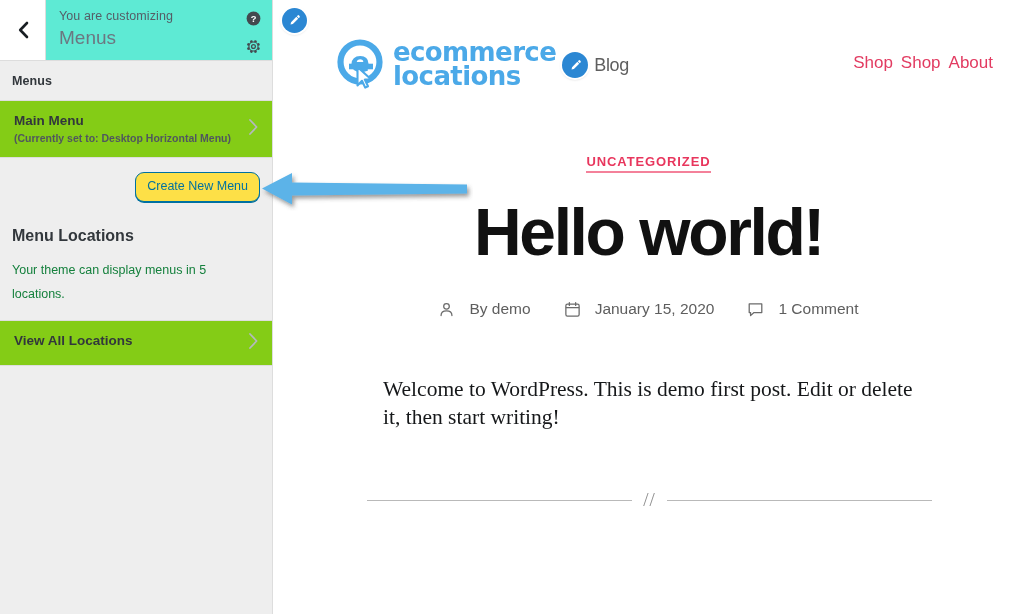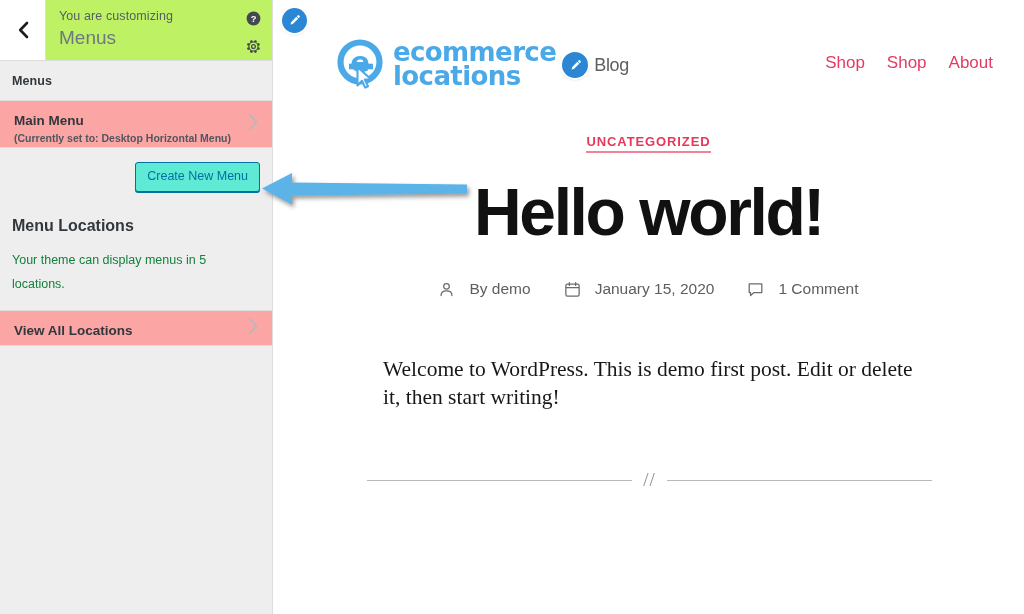--- a/index.html
+++ b/index.html
@@ -32,21 +32,21 @@
     box-sizing: border-box;
     position: relative;
     flex: 0 0 273px;
     display: flex;
     flex-direction: column;
   }
 
   .cust-header {
     display: flex;
     align-items: stretch;
-    background: #bef264;
+    background: #5eead4;
     height: 61px;
     border-bottom: 1px solid #dddddd;
     box-sizing: border-box;
   }
   .cust-back {
     width: 45px;
     flex: 0 0 45px;
     display: flex;
     align-items: center;
     justify-content: center;
@@ -93,23 +93,23 @@
     padding: 13px 14px 12px 12px;
     font-size: 12.5px;
     font-weight: bold;
     color: #32373c;
     border-bottom: 1px solid #dddddd;
     letter-spacing: 0.1px;
   }
 
   
   .list-row {
-    background: #fca5a5;
+    background: #84cc16;
     border-bottom: 1px solid #dddddd;
-    padding: 11px 36px 1px 14px;
+    padding: 11px 36px 11px 14px;
     position: relative;
     cursor: pointer;
     min-height: 22px;
   }
   .list-row-title {
     font-size: 13.5px;
     font-weight: bold;
     color: #32373c;
     line-height: 18px;
   }
@@ -129,24 +129,24 @@
   }
 
   .create-menu-wrap {
     background: #eeeeee;
     padding: 14px 12px 18px 12px;
     display: flex;
     justify-content: flex-end;
     position: relative;
   }
   .btn-secondary {
-    background: #5eead4;
+    background: #fde047;
     border: 1px solid #0071a1;
     color: #0071a1;
-    border-radius: 3px;
+    border-radius: 9px;
     font-size: 12.5px;
     padding: 5px 11px 6px 11px;
     font-family: "Liberation Sans", sans-serif;
     cursor: pointer;
     line-height: 17px;
     box-shadow: 0 1px 0 #0071a1;
   }
 
   .loc-block {
     background: #eeeeee;
@@ -233,36 +233,36 @@
     height: 25px;
     flex: 0 0 25px;
   }
   .edit-pencil.inline {
     margin-left: 6px;
   }
 
   .site-nav {
     margin-left: auto;
     display: flex;
-    gap: 22px;
+    gap: 8px;
     padding-bottom: 4px;
   }
   .site-nav a {
     color: #e23b61;
     font-size: 17px;
     text-decoration: none;
     font-family: "Liberation Sans", sans-serif;
     cursor: pointer;
   }
 
   
   .article {
     text-align: center;
     padding: 0 60px;
-    margin-top: 40px;
+    margin-top: 60px;
   }
   .cat-link {
     display: inline-block;
     color: #e8365d;
     font-size: 13px;
     font-weight: bold;
     letter-spacing: 0.9px;
     text-decoration: none;
     border-bottom: 2px solid #f4819a;
     padding-bottom: 2px;

